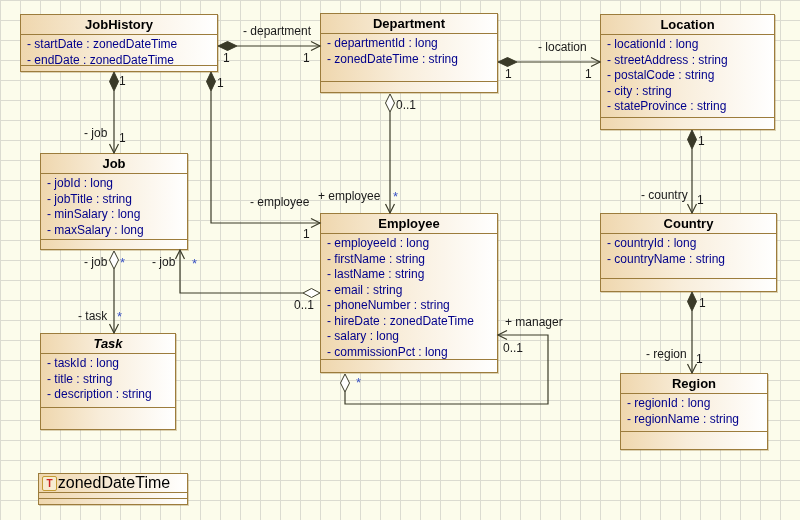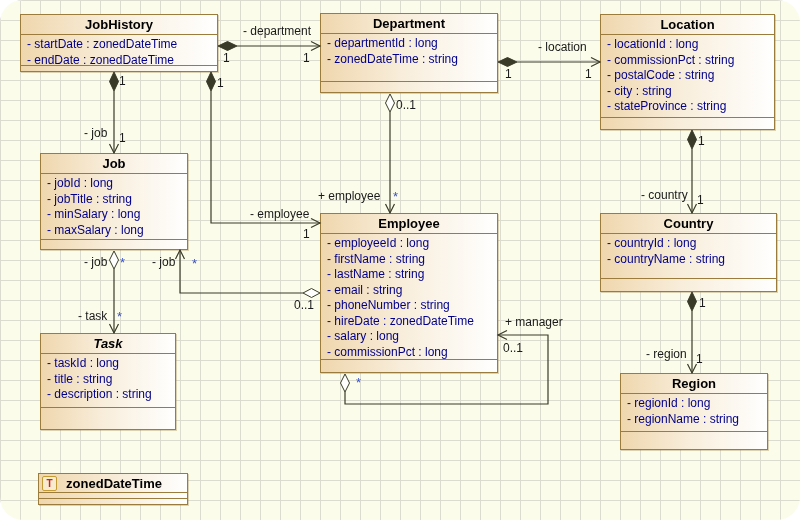--- a/index.html
+++ b/index.html
@@ -4,21 +4,20 @@
 <style>
   html,body{margin:0;padding:0;}
   .canvas{
     position:relative;width:800px;height:520px;overflow:hidden;
     background-color:#FCFCEB;
     background-image:
       linear-gradient(#DBDBD0 1px, transparent 1px),
       linear-gradient(90deg,#DBDBD0 1px, transparent 1px);
     background-size:20px 20px;
     font-family:"Liberation Sans",sans-serif;
-    border-radius:23px;
   }
   .uml-class{
     position:absolute;box-sizing:border-box;
     display:flex;flex-direction:column;
     border:1px solid #9C7C3C;
     background:linear-gradient(90deg,#EFD7AE 0%,#F8EDDA 45%,#FFFFFF 100%);
     box-shadow:1px 1px 0 rgba(160,130,70,.35);
   }
   .uml-title{
     height:19px;line-height:19px;text-align:center;
@@ -43,21 +42,21 @@
   .dt-title{
     height:18px;display:flex;align-items:center;
     border-bottom:1px solid #9C7C3C;
   }
   .dt-icon{
     width:13px;height:13px;margin-left:3px;
     border:1px solid #C49A33;border-radius:2px;
     background:#F7ECD0;color:#CC2222;
     font-size:10px;font-weight:bold;line-height:13px;text-align:center;
   }
-  .dt-name{flex:1;text-align:center;font-size:13px;font-weight:bold;color:#000;margin-right:16px;}
+  .dt-name{flex:1;text-align:center;font-size:16px;font-weight:normal;color:#000;margin-right:16px;}
   .dt-row1{height:5px;border-bottom:1px solid #9C7C3C;}
   .dt-row2{flex:1;}
   .connectors{position:absolute;left:0;top:0;pointer-events:none;}
   .lbl{
     position:absolute;white-space:nowrap;
     font-size:12px;color:#1A1A1A;line-height:12px;
   }
   .lbl.star{color:#3952C4;font-size:13px;}
 </style>
 </head>
@@ -80,21 +79,21 @@
       <div>- departmentId : long</div>
       <div>- zonedDateTime : string</div>
     </div>
     <div class="uml-footer"></div>
   </div>
 
   <div class="uml-class" style="left:600px;top:14px;width:175px;height:116px">
     <div class="uml-title">Location</div>
     <div class="uml-attrs" style="height:83px">
       <div>- locationId : long</div>
-      <div>- commissionPct : string</div>
+      <div>- streetAddress : string</div>
       <div>- postalCode : string</div>
       <div>- city : string</div>
       <div>- stateProvince : string</div>
     </div>
     <div class="uml-footer"></div>
   </div>
 
   <div class="uml-class" style="left:40px;top:153px;width:148px;height:97px">
     <div class="uml-title">Job</div>
     <div class="uml-attrs" style="height:66px">
@@ -213,21 +212,21 @@
 
   <div class="lbl" style="left:538px;top:41px">- location</div>
   <div class="lbl" style="left:505px;top:68px">1</div>
   <div class="lbl" style="left:585px;top:68px">1</div>
 
   <div class="lbl" style="left:119px;top:75px">1</div>
   <div class="lbl" style="left:84px;top:127px">- job</div>
   <div class="lbl" style="left:119px;top:132px">1</div>
 
   <div class="lbl" style="left:217px;top:77px">1</div>
-  <div class="lbl" style="left:250px;top:208px">- employee</div>
+  <div class="lbl" style="left:250px;top:196px">- employee</div>
   <div class="lbl" style="left:303px;top:228px">1</div>
 
   <div class="lbl" style="left:396px;top:99px">0..1</div>
   <div class="lbl" style="left:318px;top:190px">+ employee</div>
   <div class="lbl star" style="left:393px;top:191px">*</div>
 
   <div class="lbl" style="left:84px;top:256px">- job</div>
   <div class="lbl star" style="left:120px;top:257px">*</div>
   <div class="lbl" style="left:78px;top:310px">- task</div>
   <div class="lbl star" style="left:117px;top:311px">*</div>

